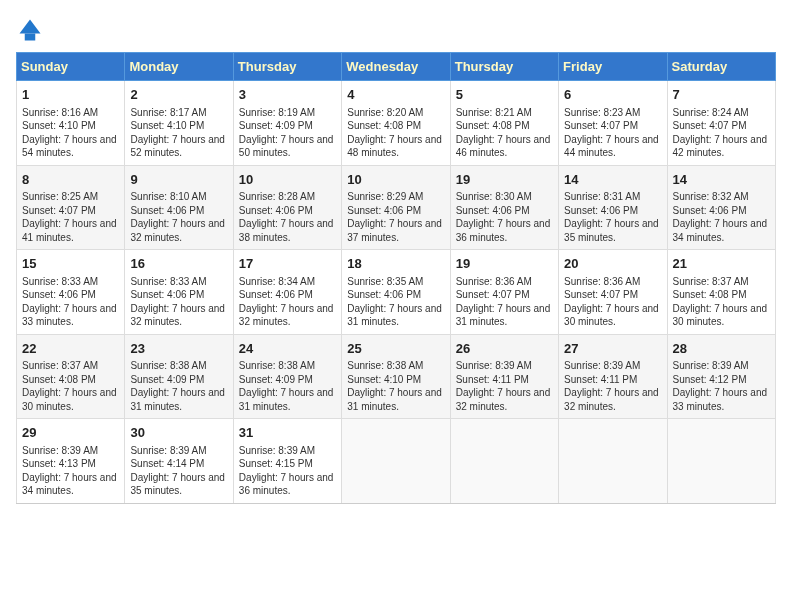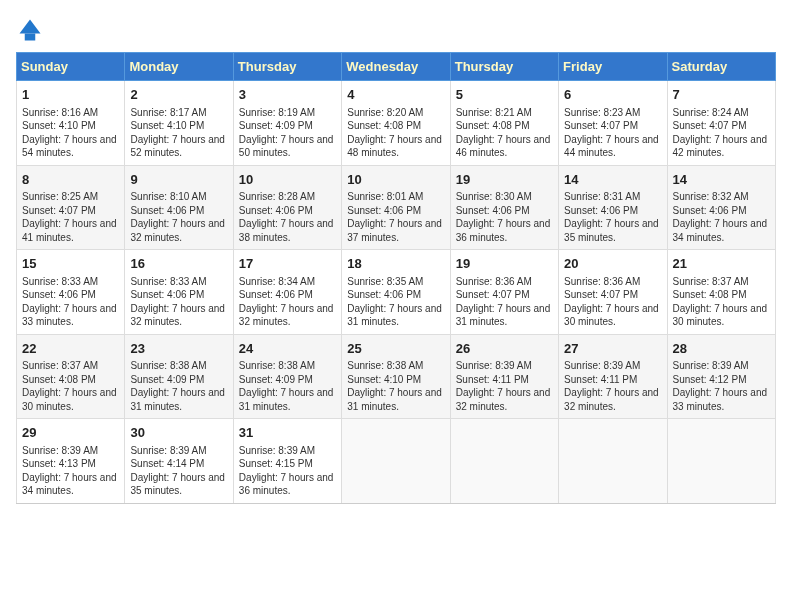--- a/index.html
+++ b/index.html
@@ -182,21 +182,21 @@
         <span>Daylight: 7 hours and 32 minutes.</span>
       </td>
         <td>
         <span class="day-number">10</span>
         <span>Sunrise: 8:28 AM</span><br>
         <span>Sunset: 4:06 PM</span><br>
         <span>Daylight: 7 hours and 38 minutes.</span>
       </td>
         <td>
         <span class="day-number">10</span>
-        <span>Sunrise: 8:01 AM</span><br>
+        <span>Sunrise: 8:29 AM</span><br>
         <span>Sunset: 4:06 PM</span><br>
         <span>Daylight: 7 hours and 37 minutes.</span>
       </td>
         <td>
         <span class="day-number">19</span>
         <span>Sunrise: 8:30 AM</span><br>
         <span>Sunset: 4:06 PM</span><br>
         <span>Daylight: 7 hours and 36 minutes.</span>
       </td>
         <td>

